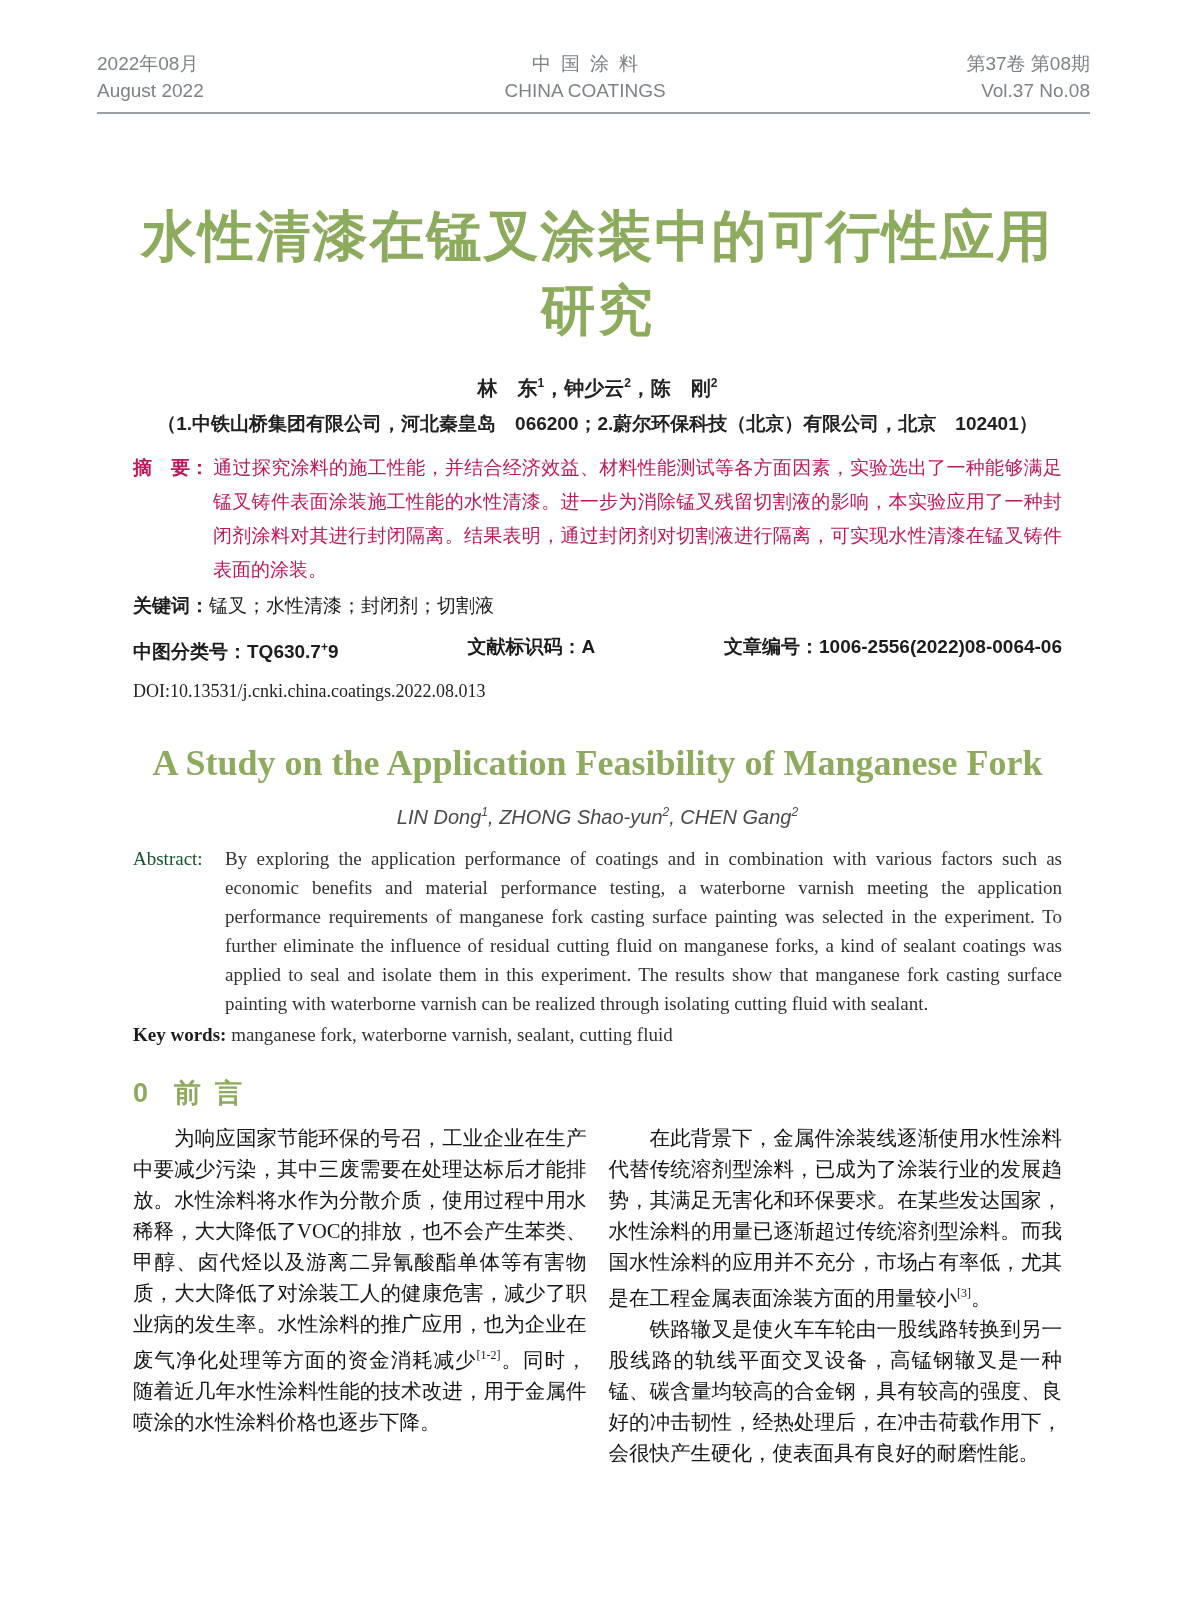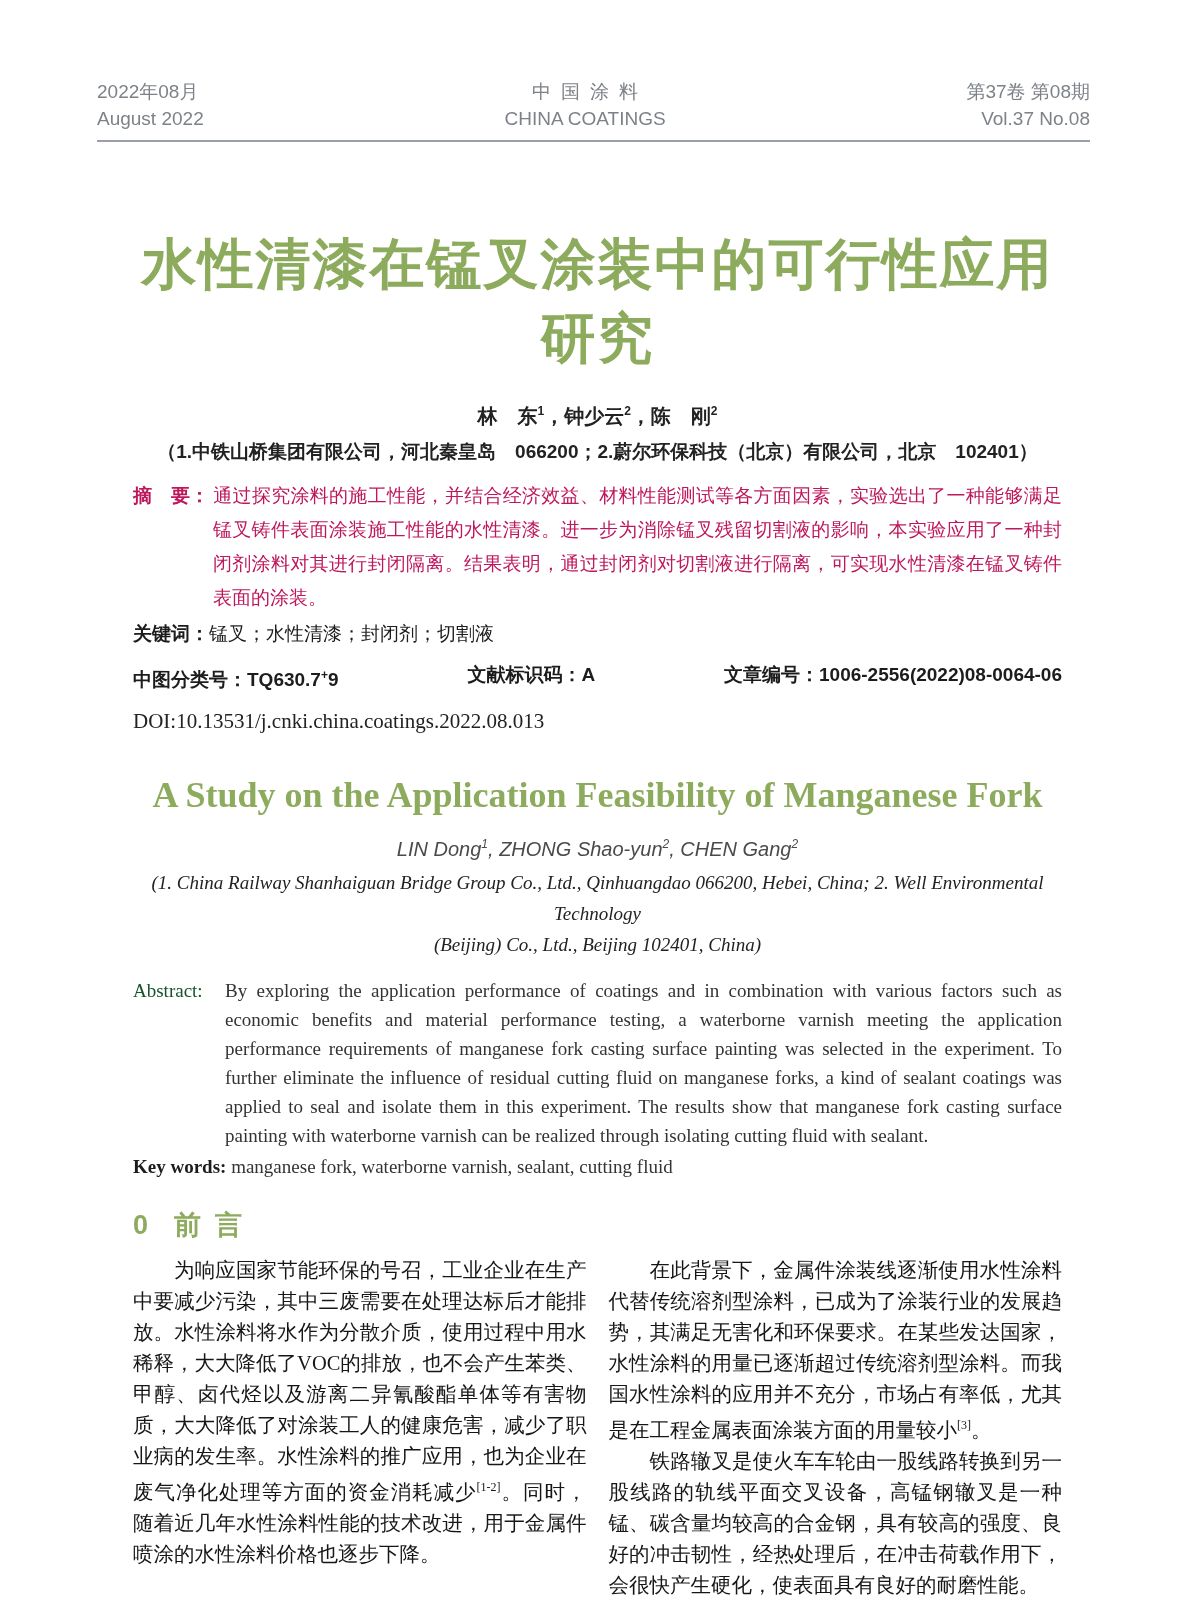--- a/index.html
+++ b/index.html
@@ -21,21 +21,21 @@
   .jheader {
     display: flex; justify-content: space-between; align-items: flex-end;
     color: #7d8288;
     border-bottom: 2px solid #9aa0a6;
     padding-bottom: 8px;
   }
   .jheader .cell { font-size: 19px; line-height: 27px; }
   .jh-left { text-align: left; }
   .jh-center { text-align: center; }
   .jh-right { text-align: right; }
-  .jh-cn-journal { letter-spacing: 10px; margin-right: -10px; margin-top: 28px; }
+  .jh-cn-journal { letter-spacing: 10px; margin-right: -10px; }
 
   .inner { padding: 0 28px 0 36px; display: flex; flex-direction: column; flex: 1 1 auto; }
 
   
   .title-cn {
     margin-top: 86px;
     text-align: center;
     font-size: 55px; font-weight: bold;
     line-height: 1.34; letter-spacing: 2px;
     color: #8dab5d;
@@ -60,21 +60,21 @@
   .kw-cn { margin-top: 2px; font-size: 19px; line-height: 34px; color: #1c1c1c; }
   .kw-cn .lbl { font-weight: bold; }
   .clc-row {
     margin-top: 8px; display: flex; justify-content: space-between;
     font-size: 19px; line-height: 32px; font-weight: bold; color: #1c1c1c;
   }
   .clc-row sup { font-size: 12px; vertical-align: super; }
   .doi {
     margin-top: 12px;
     font-family: "Liberation Serif", "DejaVu Serif", serif;
-    font-size: 21px; color: #222;
+    font-size: 18px; color: #222;
   }
 
   
   .title-en {
     margin-top: 36px; text-align: center;
     font-family: "Liberation Serif", "DejaVu Serif", serif;
     font-size: 36px; font-weight: bold; line-height: 1.42;
     color: #8dab5d;
   }
   .authors-en {
@@ -172,24 +172,20 @@
     <div class="doi">DOI:10.13531/j.cnki.china.coatings.2022.08.013</div>
 
     <h2 class="title-en">
       <span>A Study on the Application Feasibility of Manganese Fork</span><br>
     </h2>
 
     <div class="authors-en">
       <span>LIN Dong</span><sup>1</sup><span>, </span><span>ZHONG Shao-yun</span><sup>2</sup><span>, </span><span>CHEN Gang</span><sup>2</sup>
     </div>
 
-    <div class="affil-en">
-      <span>(1. China Railway Shanhaiguan Bridge Group Co., Ltd., Qinhuangdao 066200, Hebei, China; 2. Well Environmental Technology</span><br>
-      <span>(Beijing) Co., Ltd., Beijing 102401, China)</span>
-    </div>
 
     <p class="abs-en">
       <span class="lbl">Abstract:</span><span>By exploring the application performance of coatings and in combination with various factors such as economic benefits and material performance testing, a waterborne varnish meeting the application performance requirements of manganese fork casting surface painting was selected in the experiment. To further eliminate the influence of residual cutting fluid on manganese forks, a kind of sealant coatings was applied to seal and isolate them in this experiment. The results show that manganese fork casting surface painting with waterborne varnish can be realized through isolating cutting fluid with sealant.</span>
     </p>
 
     <p class="kw-en">
       <span class="lbl">Key words:</span> <span>manganese fork, waterborne varnish, sealant, cutting fluid</span>
     </p>
 
     <h3 class="intro-h">

